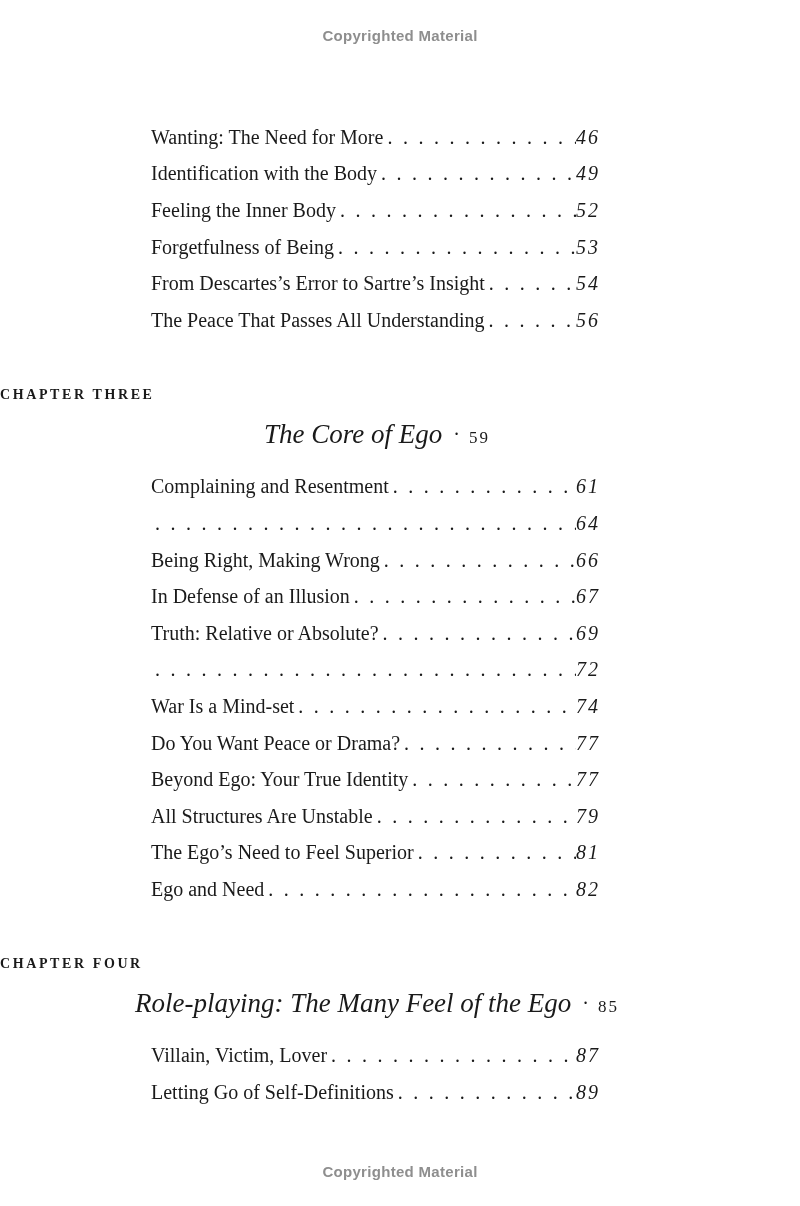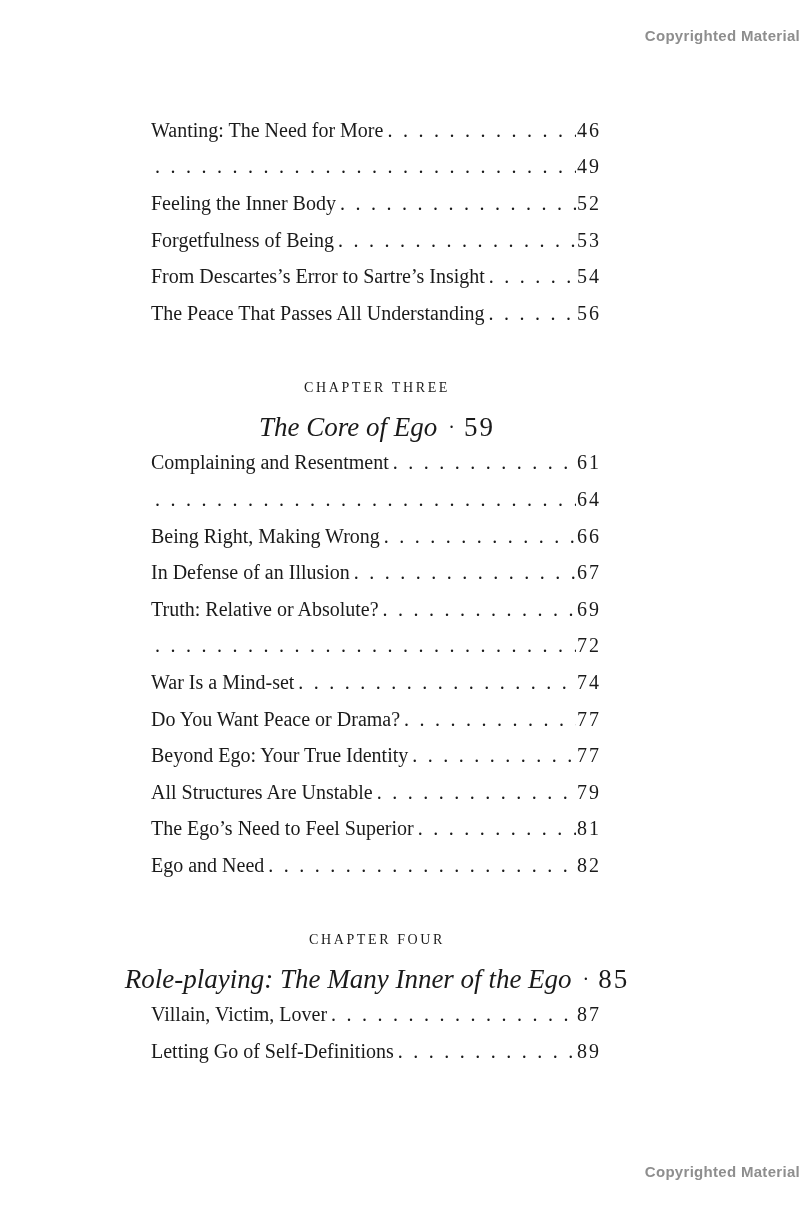--- a/index.html
+++ b/index.html
@@ -10,30 +10,30 @@
   html,body{margin:0;padding:0;}
   body{
     width:800px;height:1206px;
     position:relative;overflow:hidden;
     background:var(--bg-color);
     font-family:"Liberation Serif", serif;
     color:var(--text-color);
   }
   .banner{
     position:absolute;left:0;width:800px;
-    text-align:right;
+    text-align:center;
     font-family:"Liberation Sans", sans-serif;
     font-weight:bold;font-size:15px;line-height:18px;
     letter-spacing:0.3px;
     color:var(--muted-color);
   }
   .banner-top{top:27px;}
   .banner-bottom{top:1163px;}
 
-  .toc{position:absolute;top:112px;left:0;width:800px;}
+  .toc{position:absolute;top:119px;left:0;width:800px;}
 
   .entries{margin-left:151px;width:451px;}
 
   .toc-row{
     display:flex;align-items:center;
     height:36.6px;
     font-size:20px;
   }
   .toc-title{white-space:nowrap;}
   .toc-leader{
@@ -41,67 +41,69 @@
     overflow:hidden;
     text-align:right;
     white-space:nowrap;
     letter-spacing:10.5px;
     margin-left:4px;
     font-size:20px;
   }
   .toc-page{
     white-space:nowrap;
     letter-spacing:2px;
-    text-align:center;
+    text-align:left;
     min-width:26px;
+    font-style:italic;
   }
 
   .chapter-label{
     width:754px;
-    text-align:center;
+    text-align:left;
     font-size:14px;line-height:20px;
-    font-weight:normal;
+    font-weight:bold;
     letter-spacing:2.6px;
     margin-top:46px;
     white-space:nowrap;
   }
   .chapter-title{
     width:754px;
     text-align:center;
     font-size:27px;line-height:36px;
     font-style:italic;
     margin-top:11px;
     white-space:nowrap;
   }
   .chap-dot{
     font-style:normal;
     font-size:20px;
     margin:0 9px 0 11px;
     vertical-align:2px;
   }
   .chap-page{
     font-style:normal;
-    font-size:27px;
+    font-size:17px;
     letter-spacing:2px;
   }
-  .chapter-entries{}
+  .chapter-entries{margin-top:13px;}
 </style>
 </head>
 <body>
 
 <div class="banner banner-top">Copyrighted Material</div>
 
 <main class="toc">
   <section class="entries" id="intro-entries">
       <div class="toc-row">
         <span class="toc-title">Wanting: The Need for More</span>
         <span class="toc-leader">........................................</span>
         <span class="toc-page">46</span>
       </div>
       <div class="toc-row">
+        <span class="toc-title">Identification with the Body</span>
         <span class="toc-leader">........................................</span>
         <span class="toc-page">49</span>
       </div>
       <div class="toc-row">
         <span class="toc-title">Feeling the Inner Body</span>
         <span class="toc-leader">........................................</span>
         <span class="toc-page">52</span>
       </div>
       <div class="toc-row">
         <span class="toc-title">Forgetfulness of Being</span>
@@ -176,21 +178,21 @@
           <span class="toc-leader">........................................</span>
           <span class="toc-page">81</span>
         </div>
         <div class="toc-row">
           <span class="toc-title">Ego and Need</span>
           <span class="toc-leader">........................................</span>
           <span class="toc-page">82</span>
         </div>
       </section>
       <div class="chapter-label">CHAPTER FOUR</div>
-      <div class="chapter-title"><span class="chap-title-text">Role-playing: The Many Inner of the Ego</span><span class="chap-dot">·</span><span class="chap-page">85</span></div>
+      <div class="chapter-title"><span class="chap-title-text">Role-playing: The Many Feel of the Ego</span><span class="chap-dot">·</span><span class="chap-page">85</span></div>
       <section class="entries chapter-entries">
         <div class="toc-row">
           <span class="toc-title">Villain, Victim, Lover</span>
           <span class="toc-leader">........................................</span>
           <span class="toc-page">87</span>
         </div>
         <div class="toc-row">
           <span class="toc-title">Letting Go of Self-Definitions</span>
           <span class="toc-leader">........................................</span>
           <span class="toc-page">89</span>

